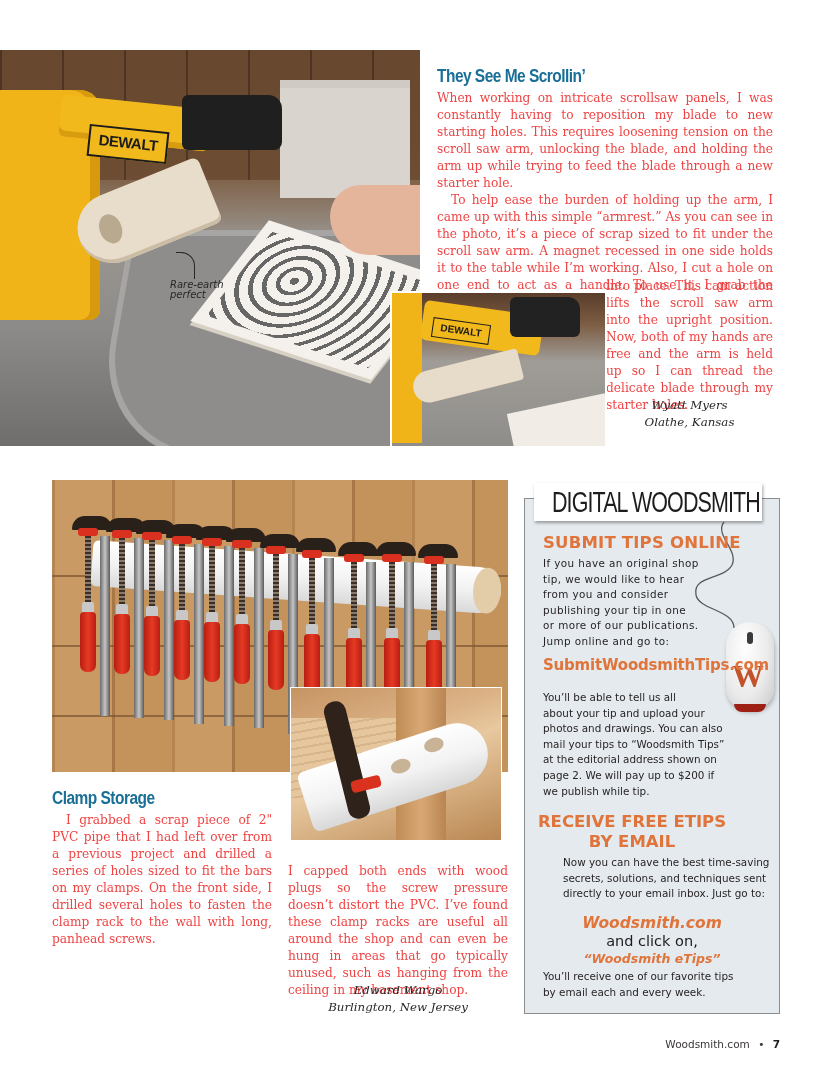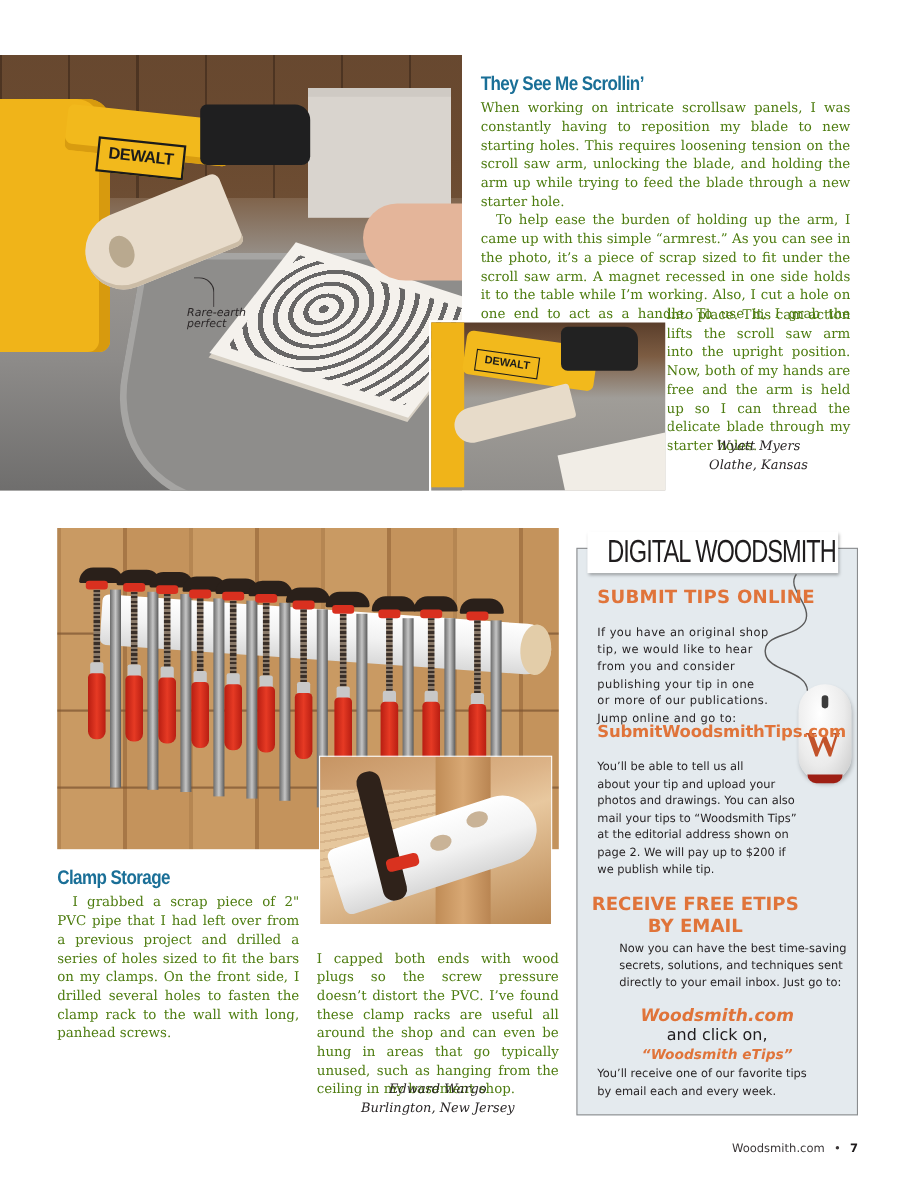--- a/index.html
+++ b/index.html
@@ -1,18 +1,18 @@
 <!DOCTYPE html>
 <html><head>
 <meta charset="utf-8">
 <style>
   html, body { margin: 0; padding: 0; background: #ffffff; }
   body { width: 824px; height: 1082px; position: relative; overflow: hidden; font-family: "Liberation Serif", "DejaVu Serif", serif; color: #231f20; }
   .abs { position: absolute; }
-  .body-text { font-family: "DejaVu Serif", "Liberation Serif", serif; font-size: 12.2px; line-height: 17px; text-align: justify; color: #4d7c0f; }
+  .body-text { font-family: "DejaVu Serif", "Liberation Serif", serif; font-size: 12.2px; line-height: 17px; text-align: justify; color: #ef4444; }
   .body-text p { margin: 0; text-indent: 0; }
   .body-text p.indent { text-indent: 14px; }
   .headline { font-family: "Liberation Sans", "DejaVu Sans", sans-serif; font-weight: bold; color: #1a6f97; font-size: 18px; letter-spacing: -0.6px; transform: scaleX(0.86); transform-origin: left top; white-space: nowrap; }
   .byline { font-style: italic; text-align: center; font-family: "DejaVu Serif", "Liberation Serif", serif; font-size: 11.8px; line-height: 17px; color: #2a2627; }
 
   
   .photo-saw { left: 0; top: 50px; width: 420px; height: 396px; overflow: hidden;
     background: linear-gradient(180deg, #5a3e2b 0%, #6b4a31 22%, #7b5a3e 30%, #9a9691 48%, #8d8b89 70%, #6f6e6d 100%); }
   .saw-wall-board { position: absolute; top: 0; height: 130px; background: repeating-linear-gradient(90deg, #4a3220 0 2px, #6a4a30 2px 62px); left: 0; right: 0; opacity: 0.85; }
   .saw-machine-bg { position: absolute; left: 280px; top: 30px; width: 130px; height: 110px; background: #d9d4ce; border-top: 8px solid #cfcac4; }
@@ -258,21 +258,21 @@
   <path d="M40 2 C 30 15, 55 30, 48 45 C 40 60, 8 55, 12 75 C 15 90, 50 90, 50 108" fill="none" stroke="#5a5a5a" stroke-width="1.3"></path>
 </svg>
 <div class="abs mouse">
   <div class="mouse-wheel"></div>
   <div class="mouse-w">W</div>
   <div class="mouse-red"></div>
 </div>
 
 <div class="abs sb-head" style="left:543px; top:533px; font-size:16.5px; letter-spacing:0.2px;">SUBMIT TIPS ONLINE</div>
 
-<div class="abs sb-text" style="left:543px; top:568px; width:180px; letter-spacing:0.4px;">
+<div class="abs sb-text" style="left:543px; top:556px; width:180px; letter-spacing:0.4px;">
   <p>If you have an original shop</p>
   <p>tip, we would like to hear</p>
   <p>from you and consider</p>
   <p>publishing your tip in one</p>
   <p>or more of our publications.</p>
   <p>Jump online and go to:</p>
 </div>
 
 <div class="abs sb-link" style="left:543px; top:656px; font-size:15px; letter-spacing:-0.2px;">SubmitWoodsmithTips.com</div>
 

